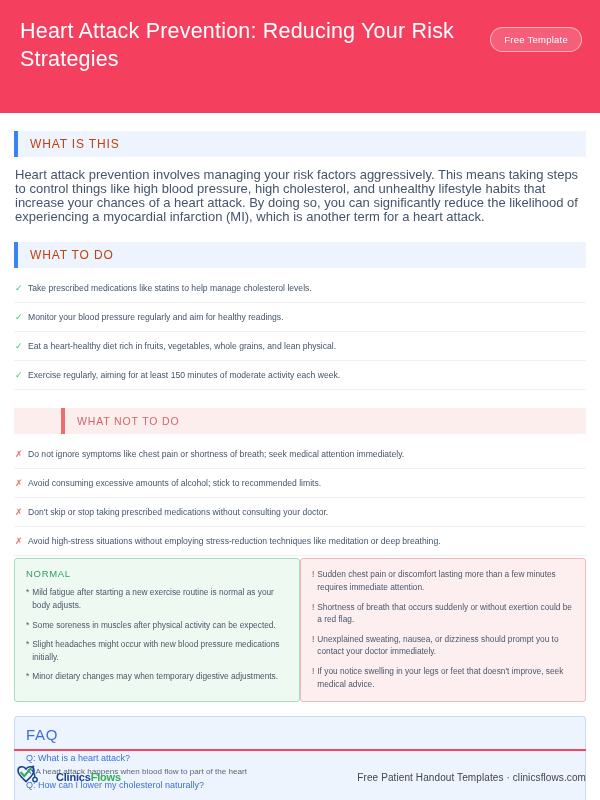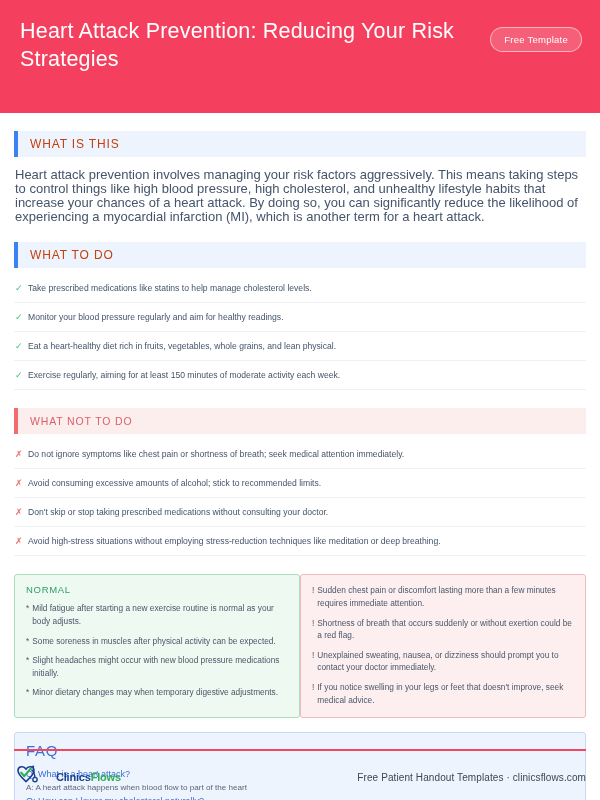--- a/index.html
+++ b/index.html
@@ -59,21 +59,21 @@
     box-sizing: border-box;
   }
 
   .sec-head {
     display: flex;
     align-items: center;
     height: 26px;
     margin-top: 18px;
   }
   .sec-head.blue { background: #eef4fe; }
-  .sec-head.red  { background: #fdeeee; }
+  .sec-head.red  { background: #fdeeee; padding-left: 47px; }
   .sec-bar {
     width: 4px;
     height: 26px;
     flex: 0 0 4px;
   }
   .sec-head.blue .sec-bar { background: #3b82f6; }
   .sec-head.red  .sec-bar { background: #ef6d6d; }
   .sec-title {
     padding-left: 12px;
     letter-spacing: 0.85px;
@@ -113,21 +113,21 @@
     flex: 0 0 13px;
     font-size: 9px;
     line-height: 14px;
   }
   .mark.ok { color: #3ec08a; }
   .mark.no { color: #ef6d6d; }
 
   
   .cols {
     display: flex;
-    margin-top: 18px;
+    margin-top: 2px;
   }
   .box {
     flex: 1 1 0;
     box-sizing: border-box;
     border-radius: 3px;
     padding: 9px 11px 11px 11px;
     min-height: 141px;
   }
   .box.normal {
     background: #eef9f2;

